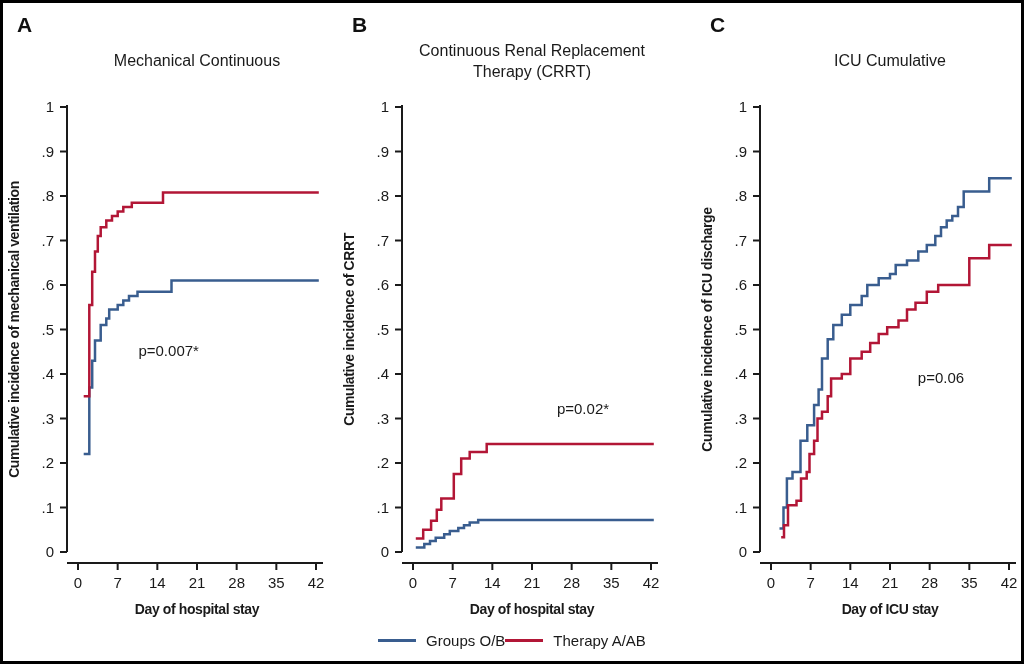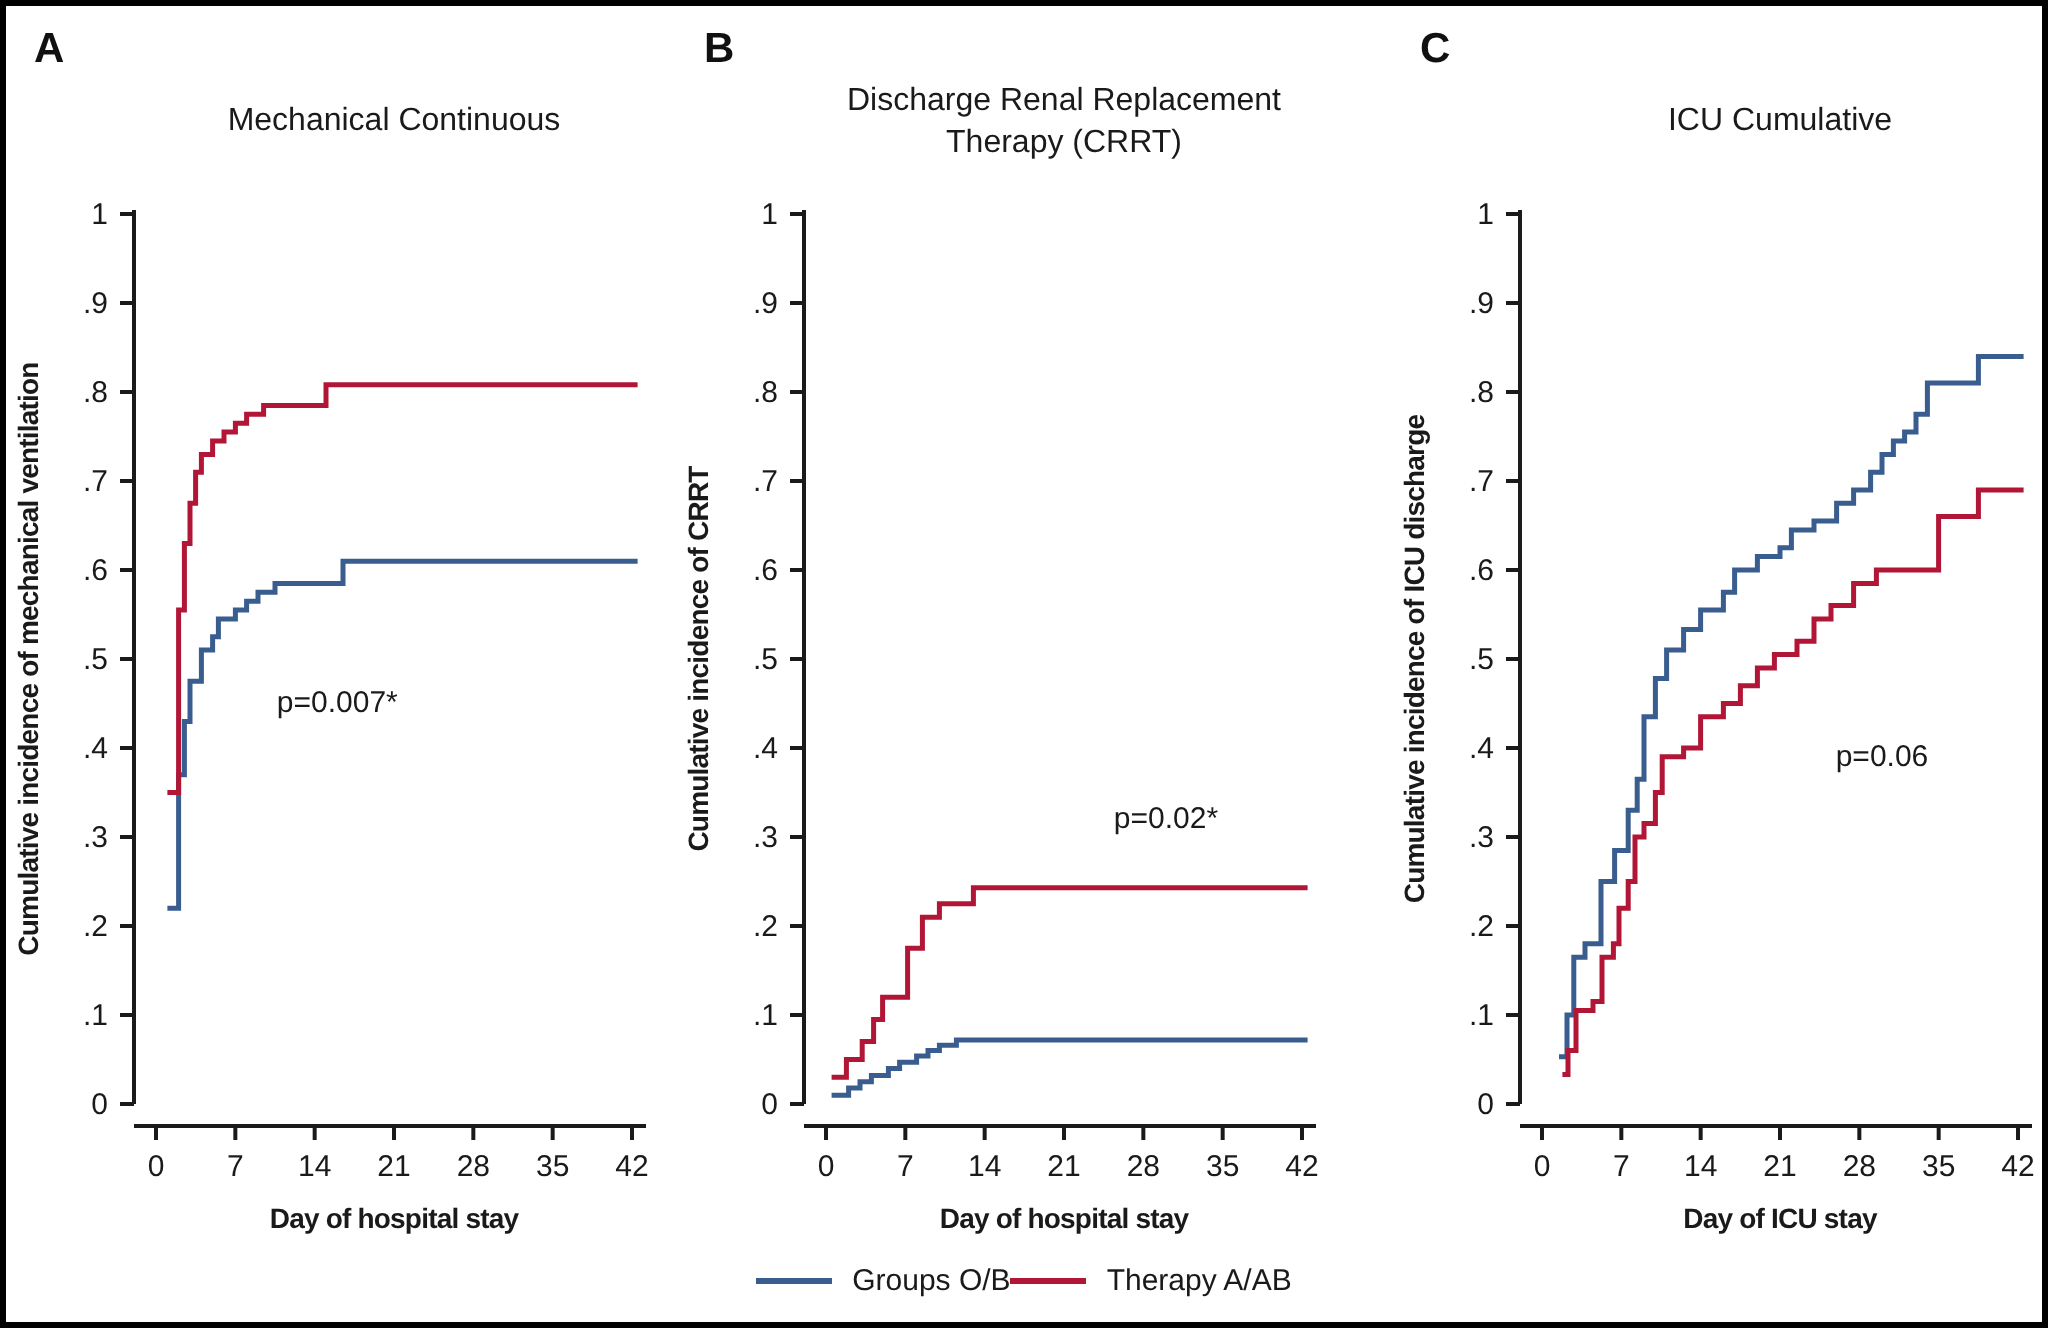--- a/index.html
+++ b/index.html
@@ -90,21 +90,21 @@
           <text class="axis-title" x="16" y="242.5" text-anchor="middle" transform="rotate(-90 16 242.5)">Cumulative incidence of mechanical ventilation</text>
           <text class="axis-title" x="194" y="527" text-anchor="middle" font-size="15">Day of hospital stay</text>
           <text class="annotation" x="165.66666666666669" y="269.20000000000005" text-anchor="middle">p=0.007*</text>
           <path class="series-path" d="M 80.7 367.1 H 86.3 V 300.4 H 89.2 V 273.7 H 92.0 V 253.6 H 97.7 V 238.0 H 103.3 V 231.4 H 106.2 V 222.5 H 114.7 V 218.0 H 120.3 V 213.6 H 126.0 V 209.1 H 134.5 V 204.7 H 168.5 V 193.6 H 315.8 V 193.6" stroke="#395d8f"></path>
           <path class="series-path" d="M 80.7 309.3 H 86.3 V 218.0 H 89.2 V 184.7 H 92.0 V 164.6 H 94.8 V 149.1 H 97.7 V 140.2 H 103.3 V 133.5 H 109.0 V 129.0 H 114.7 V 124.6 H 120.3 V 120.1 H 128.8 V 115.7 H 160.0 V 105.4 H 315.8 V 105.4" stroke="#b21636"></path>
         </svg>
     </div>
 
     <div class="panel panel-b">
       <div class="panel-letter">B</div>
-      <div class="panel-title">Discharge Renal Replacement Therapy (CRRT)</div>
+      <div class="panel-title">Continuous Renal Replacement Therapy (CRRT)</div>
       <svg class="chart" width="358" height="548">
           <line class="axis-line" x1="64" y1="18" x2="64" y2="465"></line>
           <line class="axis-line" x1="64" y1="476" x2="320" y2="476"></line>
           <line class="tick" x1="57" y1="465" x2="64" y2="465"></line>
           <text class="tick-label" x="51" y="470" text-anchor="end">0</text>
           <line class="tick" x1="57" y1="420.5" x2="64" y2="420.5"></line>
           <text class="tick-label" x="51" y="425.5" text-anchor="end">.1</text>
           <line class="tick" x1="57" y1="376" x2="64" y2="376"></line>
           <text class="tick-label" x="51" y="381" text-anchor="end">.2</text>
           <line class="tick" x1="57" y1="331.5" x2="64" y2="331.5"></line>

